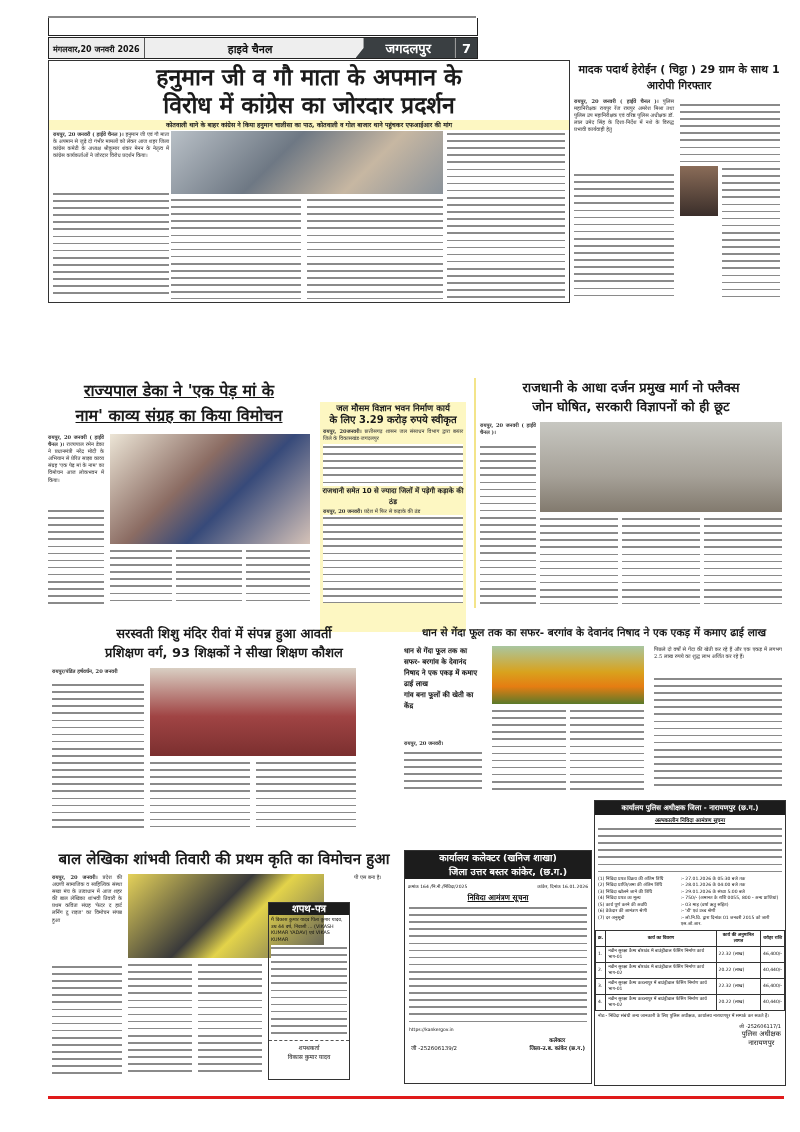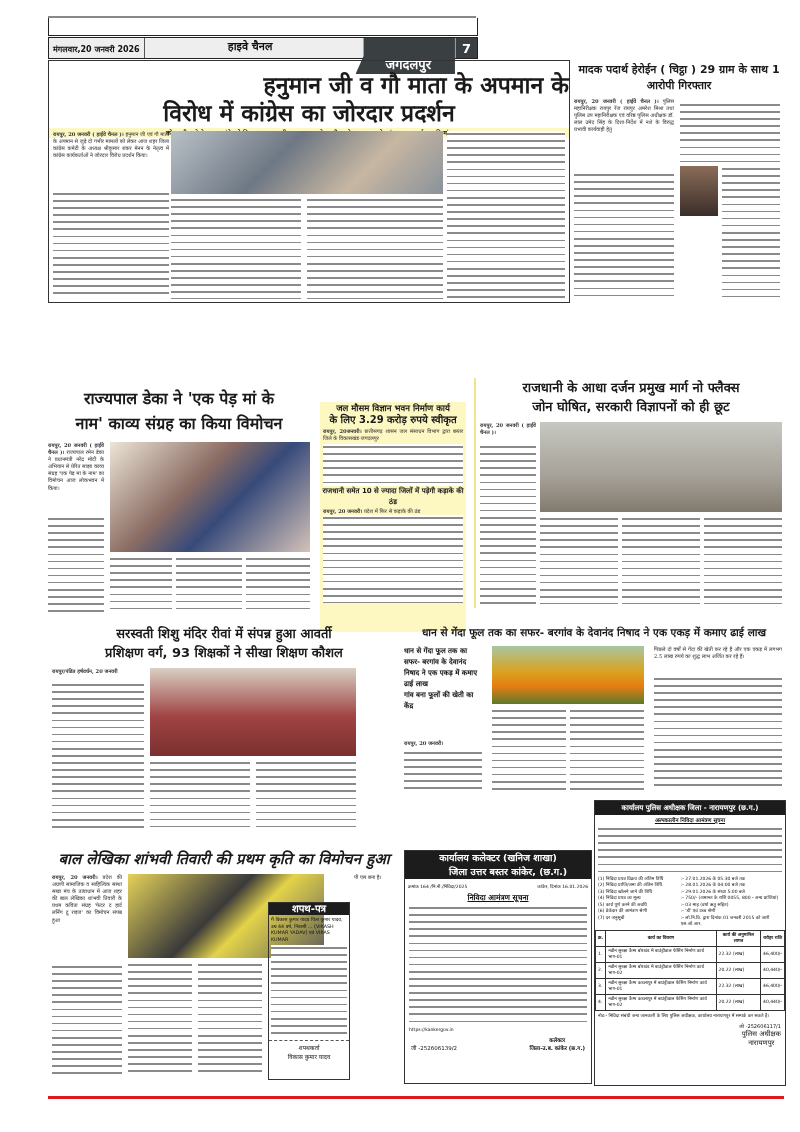--- a/index.html
+++ b/index.html
@@ -1,23 +1,23 @@
 <!DOCTYPE html>
 <html><head>
 <meta charset="utf-8">
 <style>
   html,body{margin:0;padding:0;background:#fff;}
   body{width:800px;height:1132px;position:relative;overflow:hidden;font-family:"DejaVu Sans",sans-serif;color:#111;}
   .abs{position:absolute;}
   .topline{left:48px;top:16px;width:428px;height:2px;background:#888;}
   .topbox2{left:48px;top:18px;width:428px;height:17px;border:1px solid #222;border-top:none;}
-  .masthead{left:48px;top:37px;width:428px;height:20px;border:1px solid #222;background:#eee;display:flex;}
+  .masthead{left:48px;top:37px;width:428px;height:20px;border:1px solid #222;background:#eee;display:flex;align-items:center;}
   .mh-date{font-size:8px;font-weight:bold;padding:0 4px;border-right:1px solid #555;height:100%;display:flex;align-items:center;white-space:nowrap;}
   .mh-paper{flex:1;text-align:center;font-size:11px;font-weight:bold;}
-  .mh-city{background:#3a3f42;color:#fff;font-size:13px;font-weight:bold;height:100%;display:flex;align-items:center;padding:16px 24px 0 30px;clip-path:polygon(8px 0,100% 0,100% 100%,0 100%,8px 50%);}
+  .mh-city{background:#3a3f42;color:#fff;font-size:13px;font-weight:bold;height:100%;display:flex;align-items:center;padding:0 24px 0 30px;clip-path:polygon(8px 0,100% 0,100% 100%,0 100%,8px 50%);}
   .mh-page{background:#3a3f42;color:#fff;font-weight:bold;font-size:13px;height:100%;display:flex;align-items:center;padding:0 6px;border-left:1px solid #999;}
   
   .col-text{font-family:"DejaVu Serif",serif;font-size:5.2px;line-height:7.1px;text-align:justify;color:#333;}
   .lines{background:repeating-linear-gradient(#fff 0 2px,#8a8a8a 2px 3.6px,#fff 3.6px 7.1px);}
   .headline{font-family:"DejaVu Sans",sans-serif;font-weight:bold;color:#1a1a1a;text-align:center;}
   .box{border:1px solid #333;}
   .photo{background:linear-gradient(135deg,#b9c0c7,#6e7884 40%,#c7b7a2 70%,#8a929a);}
   .yellowbar{background:#fdf7c2;margin-top:24px;}
   .dark{background:#1c1c1c;color:#fff;}
   .redline{height:3px;background:#e01a1a;}
@@ -30,21 +30,21 @@
 <div class="abs topline"></div>
 <div class="abs topbox2"></div>
 <div class="abs masthead">
   <div class="mh-date">मंगलवार,20 जनवरी 2026</div>
   <div class="mh-paper">हाइवे चैनल</div>
   <div class="mh-city">जगदलपुर</div>
   <div class="mh-page">7</div>
 </div>
 
 <div class="abs box" style="left:48px;top:60px;width:520px;height:241px;">
-  <div class="headline" style="font-size:23px;line-height:28px;margin-top:10px;text-align:right;">हनुमान जी व गौ माता के अपमान के</div>
+  <div class="headline" style="font-size:23px;line-height:28px;margin-top:2px;">हनुमान जी व गौ माता के अपमान के</div>
   <div class="headline" style="font-size:23px;line-height:28px;">विरोध में कांग्रेस का जोरदार प्रदर्शन</div>
   <div class="yellowbar headline" style="font-size:6.3px;line-height:10px;margin:1px 0;">कोतवाली थाने के बाहर कांग्रेस ने किया हनुमान चालीसा का पाठ, कोतवाली व गोल बाजार थाने पहुंचकर एफआईआर की मांग</div>
   <div class="abs col-text" style="left:4px;top:70px;width:116px;">
     <b>रायपुर, 20 जनवरी ( हाईवे चैनल )।</b>
     <span>हनुमान जी एवं गौ माता के अपमान से जुड़े दो गंभीर मामलों को लेकर आज शहर जिला कांग्रेस कमेटी के अध्यक्ष श्रीकुमार शंकर मेनन के नेतृत्व में कांग्रेस कार्यकर्ताओं ने जोरदार विरोध प्रदर्शन किया।</span>
   </div>
   <div class="abs lines" style="left:4px;top:130px;width:116px;height:108px;"></div>
   <div class="abs photo" style="left:122px;top:70px;width:272px;height:63px;"></div>
   <div class="abs lines" style="left:122px;top:136px;width:130px;height:102px;"></div>
   <div class="abs lines" style="left:258px;top:136px;width:136px;height:102px;"></div>
@@ -56,21 +56,21 @@
   <div class="col-text" style="width:100px;margin-top:4px;">
     <b>रायपुर, 20 जनवरी ( हाईवे चैनल )।</b>
     <span>पुलिस महानिरीक्षक रायपुर रेंज रायपुर अमरेश मिश्रा तथा पुलिस उप महानिरीक्षक एवं वरिष्ठ पुलिस अधीक्षक डॉ. लाल उमेद सिंह के दिशा-निर्देश में नशे के विरुद्ध प्रभावी कार्यवाही हेतु</span>
   </div>
   <div class="abs lines" style="left:0;top:110px;width:100px;height:128px;"></div>
   <div class="abs lines" style="left:106px;top:40px;width:100px;height:60px;"></div>
   <div class="abs photo" style="left:106px;top:104px;width:38px;height:50px;background:linear-gradient(#8a6c58,#3a2e2a);"></div>
   <div class="abs lines" style="left:148px;top:104px;width:58px;height:134px;"></div>
 </div>
 
-<div class="abs" style="left:48px;top:386px;width:262px;height:230px;">
+<div class="abs" style="left:48px;top:378px;width:262px;height:230px;text-decoration:underline;">
   <div class="headline" style="font-size:16px;line-height:25px;">राज्यपाल डेका ने 'एक पेड़ मां के</div>
   <div class="headline" style="font-size:16px;line-height:25px;">नाम' काव्य संग्रह का किया विमोचन</div>
   <div class="abs col-text" style="left:0;top:56px;width:56px;">
     <b>रायपुर, 20 जनवरी ( हाईवे चैनल )।</b>
     <span>राज्यपाल रमेन डेका ने प्रधानमंत्री नरेंद्र मोदी के अभियान से प्रेरित साझा काव्य संग्रह 'एक पेड़ मां के नाम' का विमोचन आज लोकभवन में किया।</span>
   </div>
   <div class="abs lines" style="left:0;top:130px;width:56px;height:98px;"></div>
   <div class="abs photo" style="left:62px;top:56px;width:200px;height:110px;background:linear-gradient(135deg,#ece5d6,#8b6c63 40%,#374a7a 60%,#d5c2b8);"></div>
   <div class="abs lines" style="left:62px;top:170px;width:62px;height:58px;"></div>
   <div class="abs lines" style="left:128px;top:170px;width:66px;height:58px;"></div>
@@ -129,21 +129,21 @@
   </div>
   <div class="abs lines" style="left:0;top:126px;width:78px;height:40px;"></div>
   <div class="abs photo" style="left:88px;top:22px;width:152px;height:58px;background:linear-gradient(#a9c6a0,#d9a21d 45%,#e57d12 70%,#5a7a2a);"></div>
   <div class="abs lines" style="left:88px;top:84px;width:74px;height:82px;"></div>
   <div class="abs lines" style="left:166px;top:84px;width:74px;height:82px;"></div>
   <div class="abs col-text" style="left:250px;top:22px;width:128px;">पिछले दो वर्षों से गेंदा की खेती कर रहे हैं और एक एकड़ में लगभग 2.5 लाख रुपये का शुद्ध लाभ अर्जित कर रहे हैं।</div>
   <div class="abs lines" style="left:250px;top:52px;width:128px;height:114px;"></div>
 </div>
 
 <div class="abs" style="left:48px;top:848px;width:352px;height:230px;">
-  <div class="headline" style="font-size:15px;line-height:22px;white-space:nowrap;font-style:italic;">बाल लेखिका शांभवी तिवारी की प्रथम कृति का विमोचन हुआ</div>
+  <div class="headline" style="font-size:15px;line-height:22px;white-space:nowrap;">बाल लेखिका शांभवी तिवारी की प्रथम कृति का विमोचन हुआ</div>
   <div class="abs col-text" style="left:4px;top:26px;width:70px;">
     <b>रायपुर, 20 जनवरी।</b>
     <span>प्रदेश की अग्रणी सामाजिक व साहित्यिक संस्था सखा मंच के तत्वाधान में आज शहर की बाल लेखिका शांभवी तिवारी के प्रथम कविता संग्रह 'फेदर द हार्ट लर्निंग टू राइज' का विमोचन संपन्न हुआ</span>
   </div>
   <div class="abs lines" style="left:4px;top:116px;width:70px;height:112px;"></div>
   <div class="abs photo" style="left:80px;top:26px;width:196px;height:84px;background:linear-gradient(135deg,#e5d25a,#3a3a3a 45%,#e3d34a 60%,#5a5a5a);"></div>
   <div class="abs lines" style="left:80px;top:114px;width:64px;height:114px;"></div>
   <div class="abs lines" style="left:150px;top:114px;width:64px;height:114px;"></div>
 
   <div class="abs box" style="left:220px;top:54px;width:80px;height:176px;font-size:4.8px;line-height:6.5px;">

